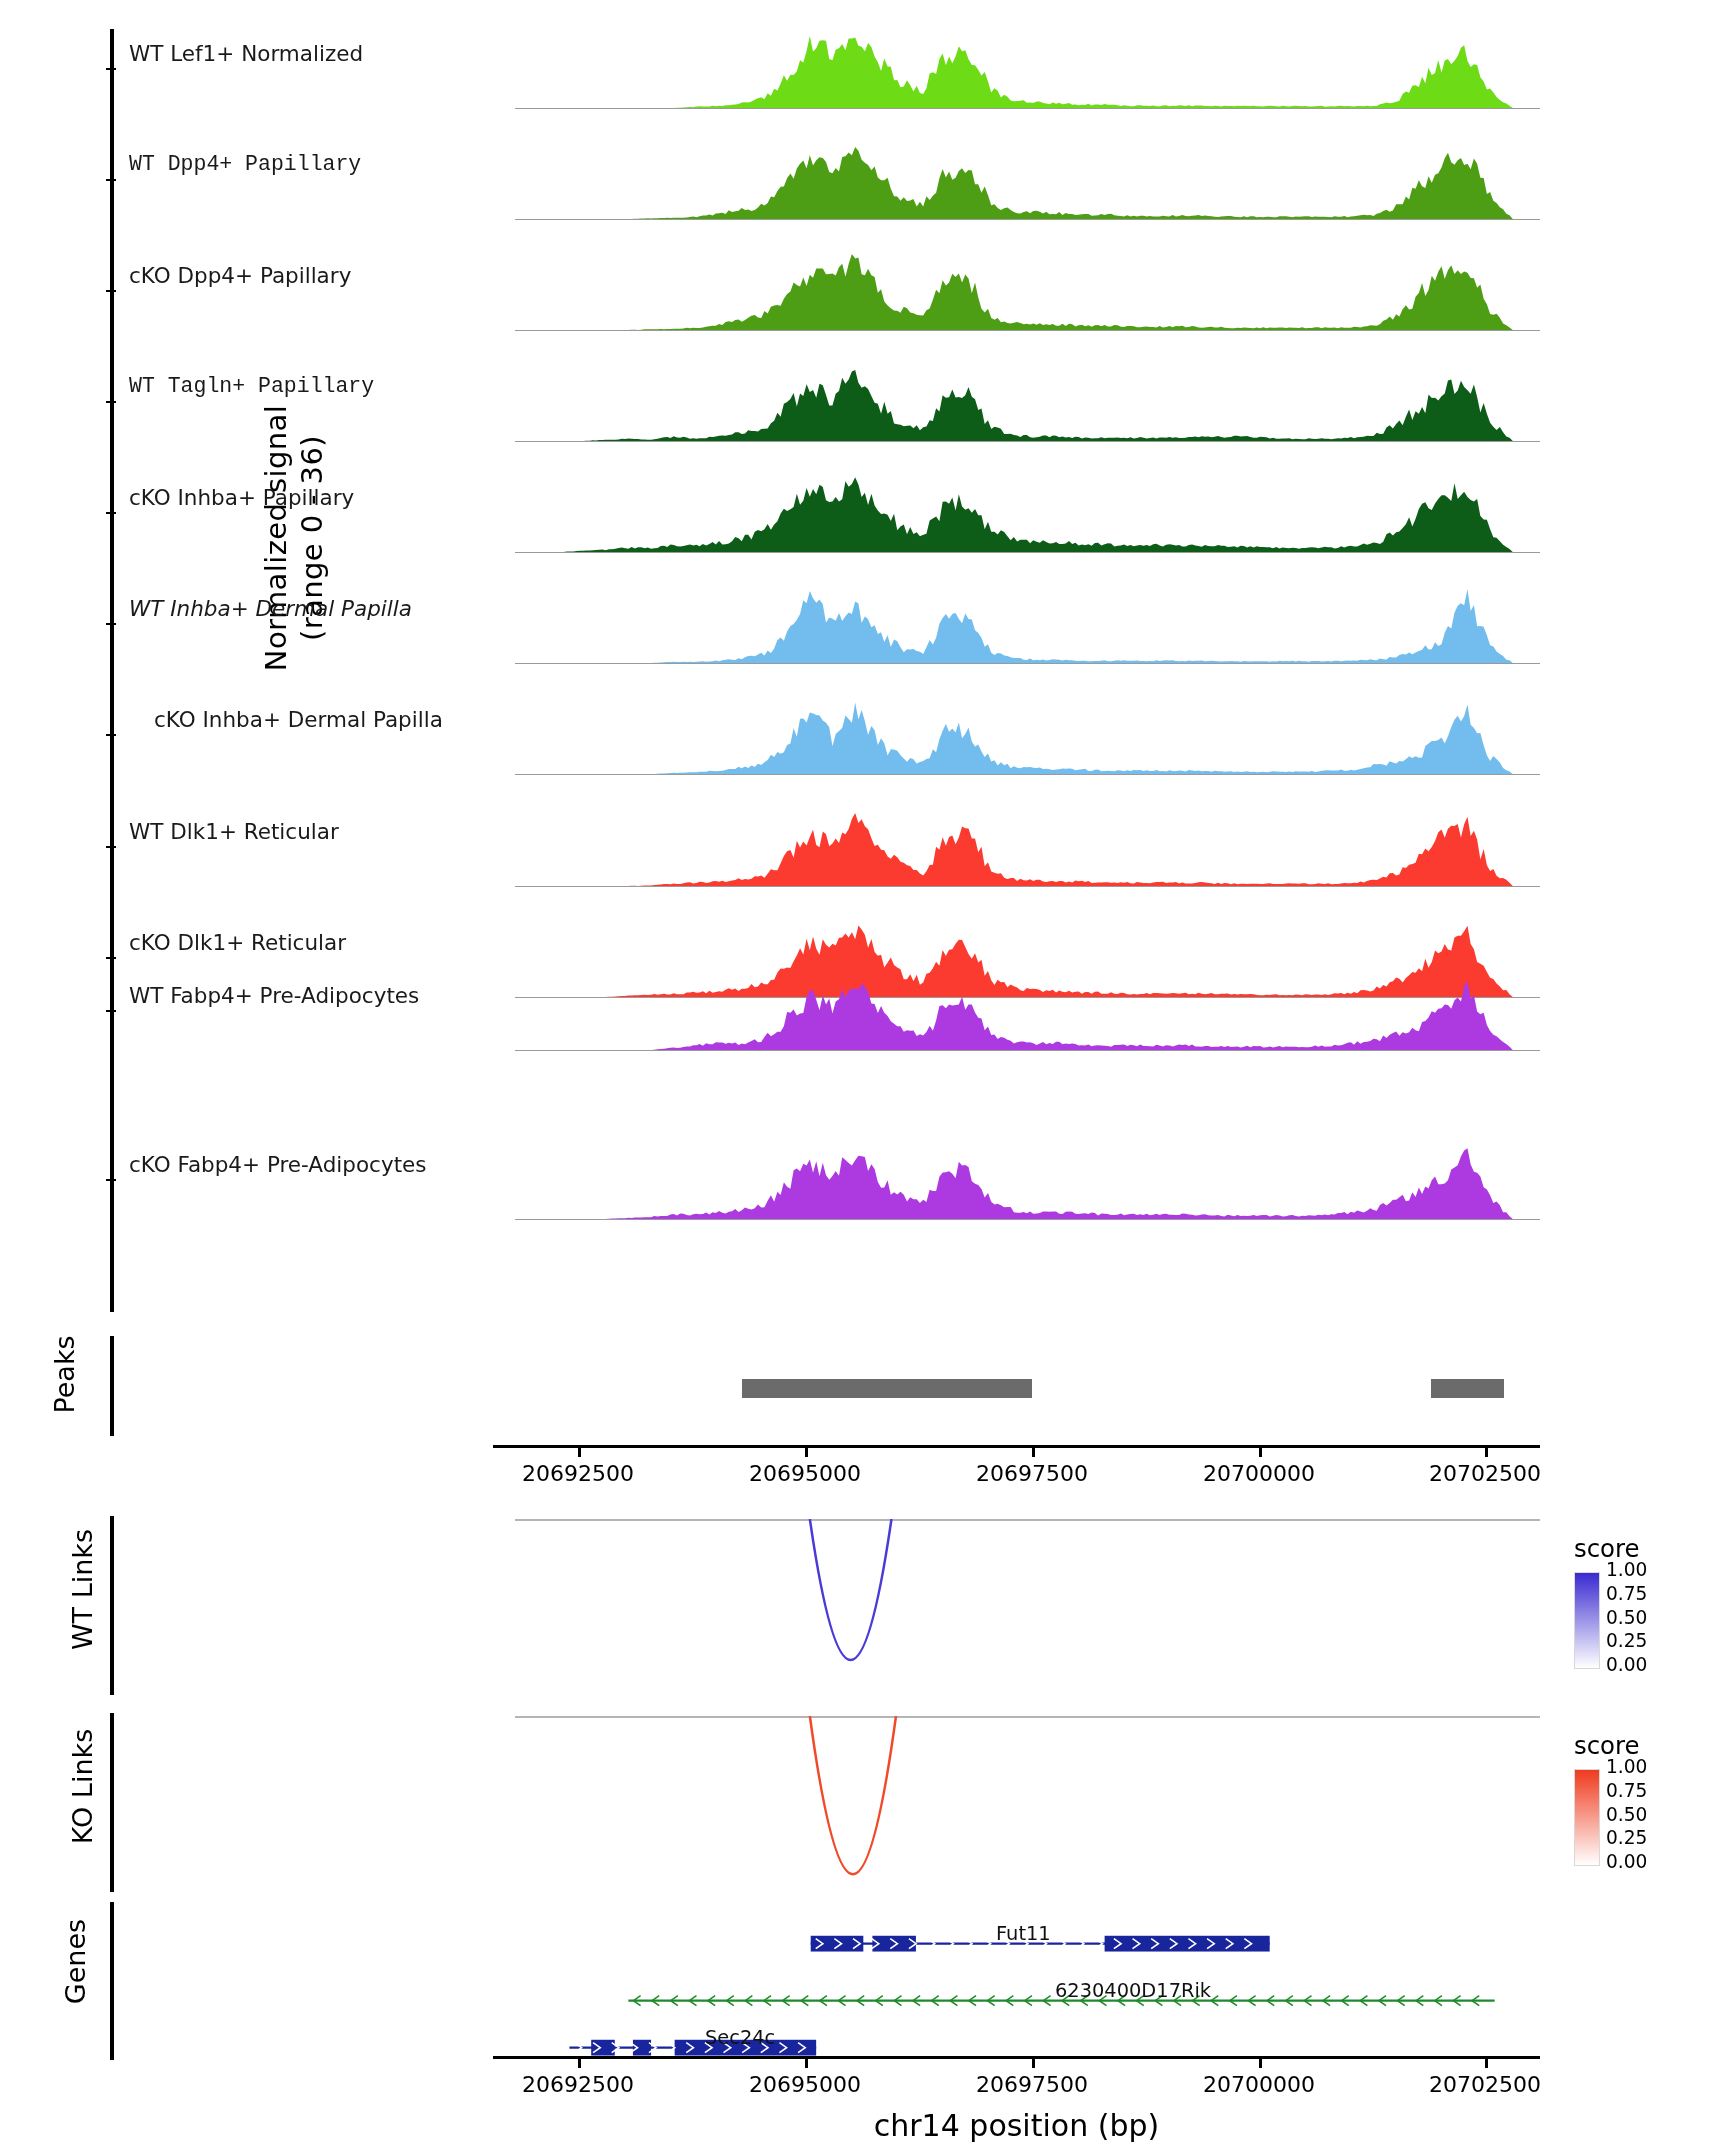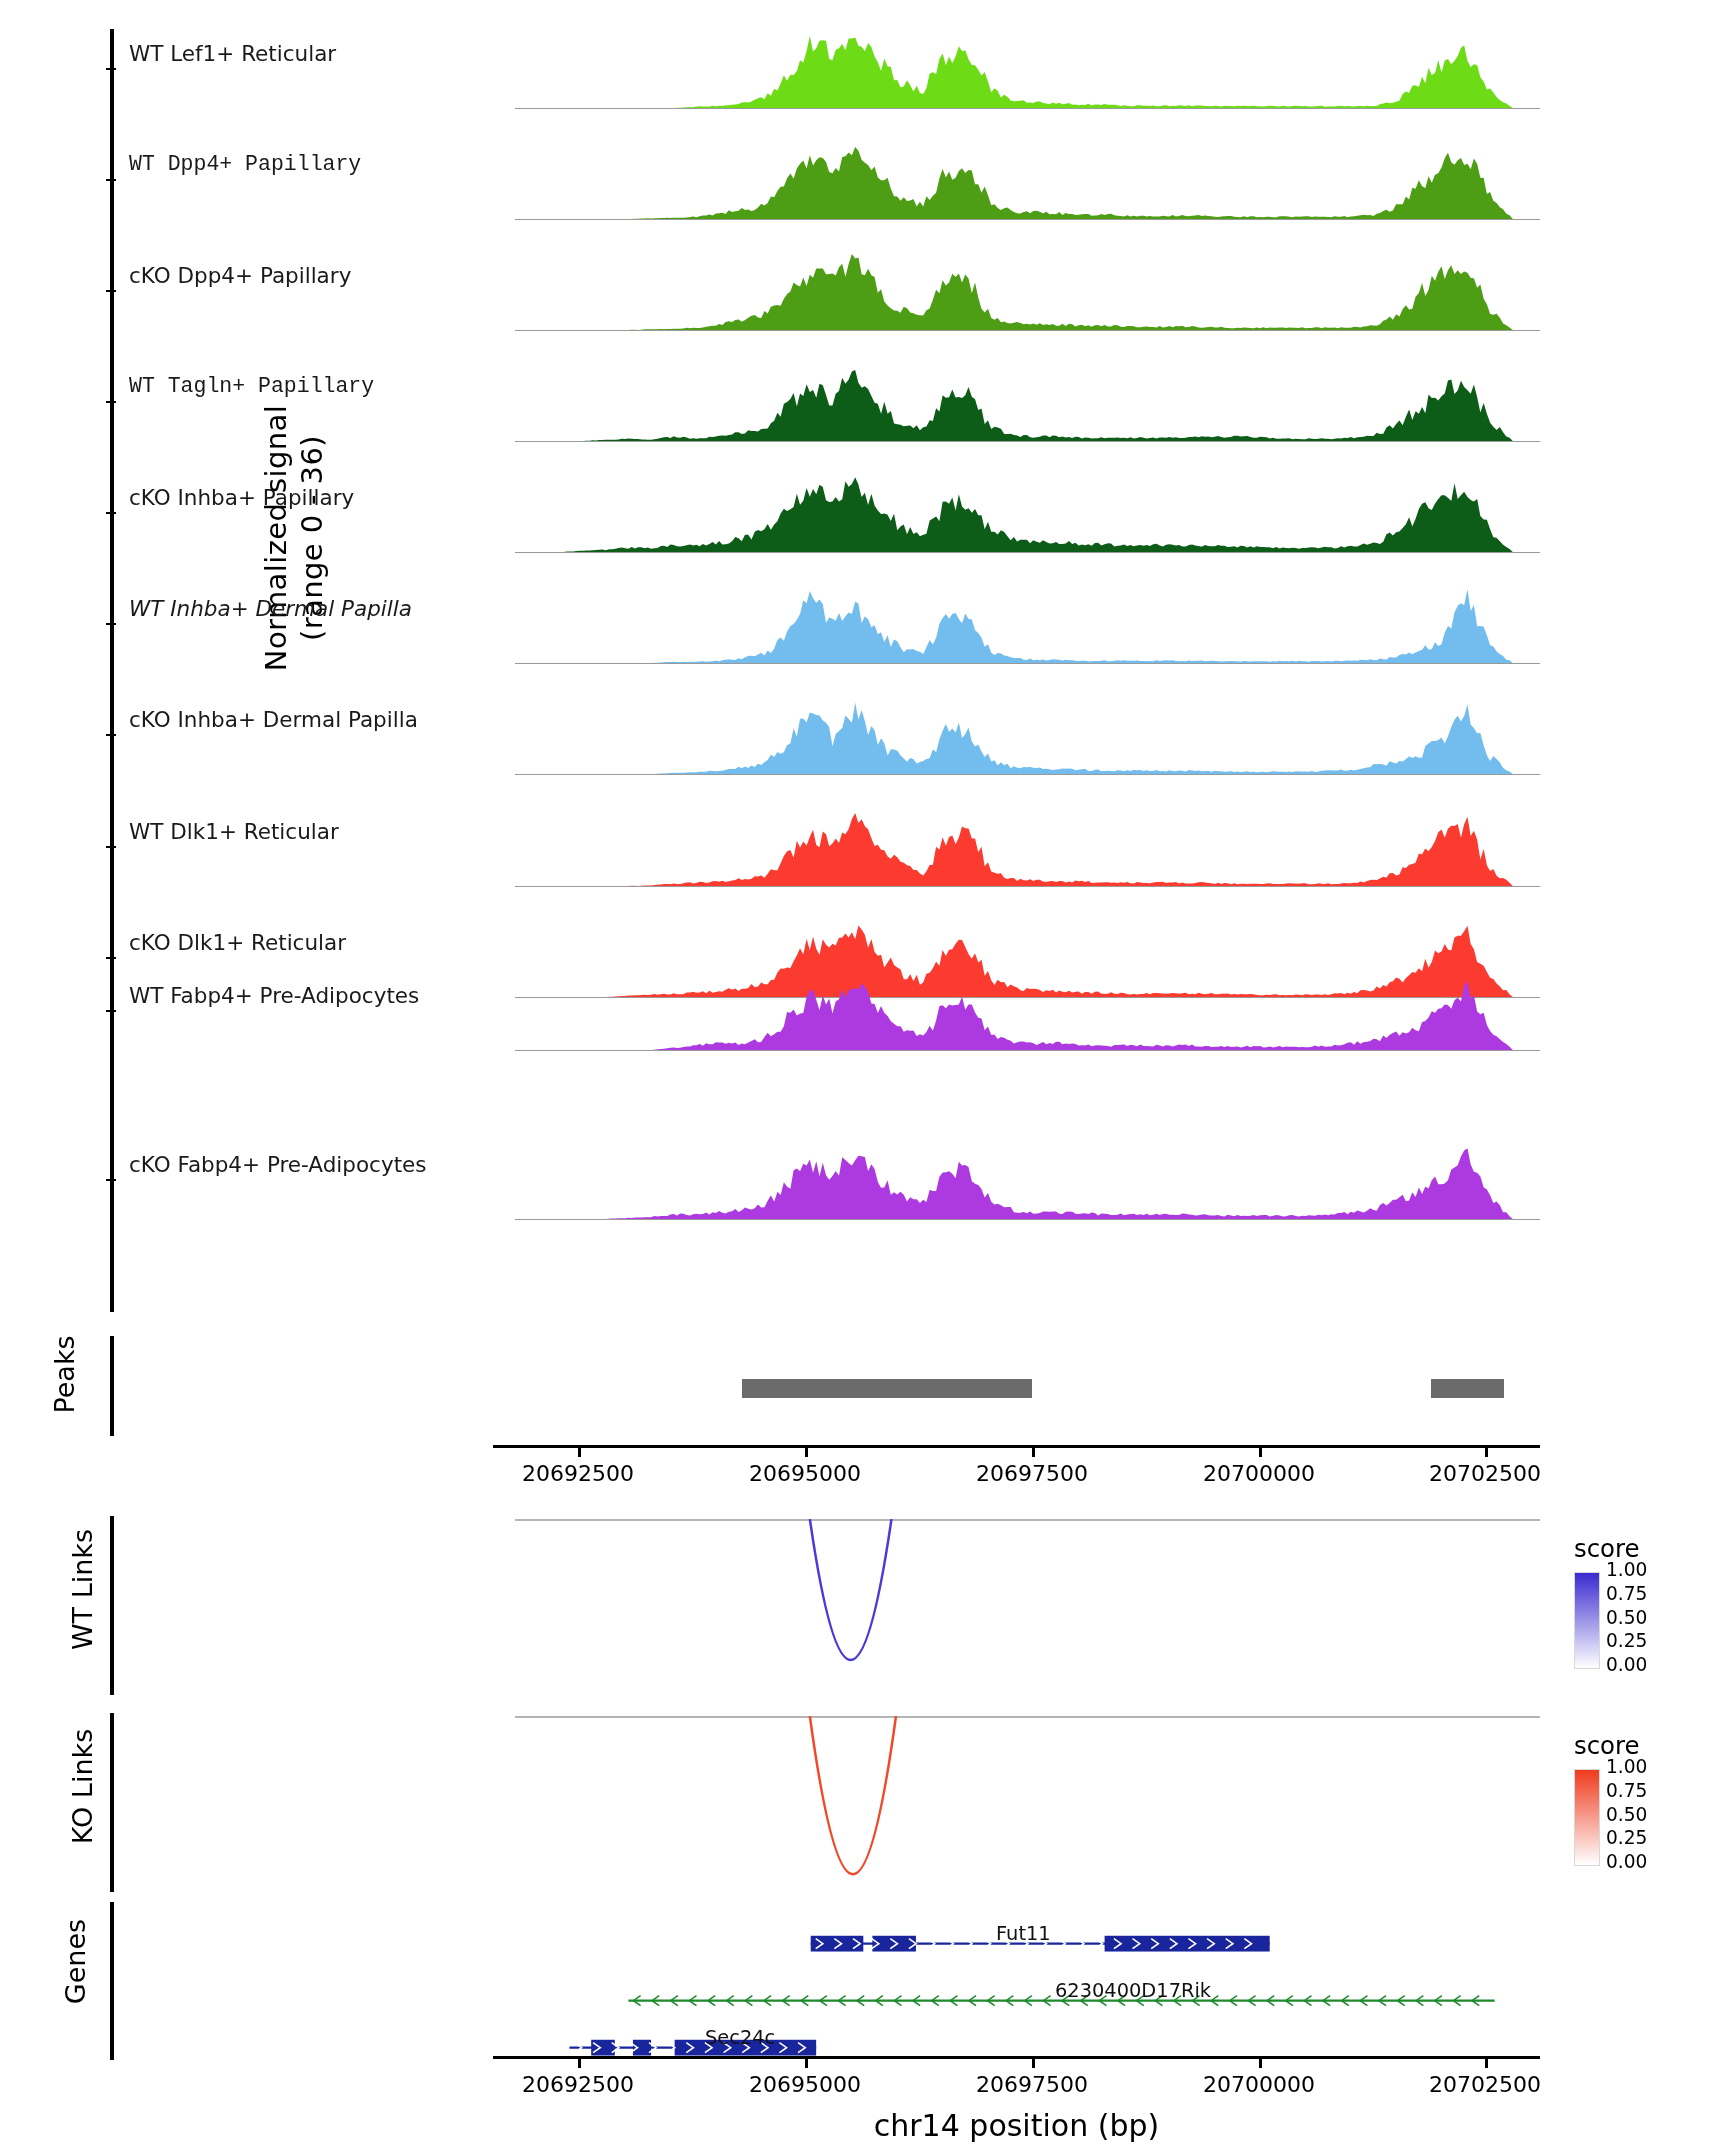--- a/index.html
+++ b/index.html
@@ -285,21 +285,21 @@
 
   <div id="ylabel">
     <div>Normalized signal</div>
     <div>(range 0 - 36)</div>
   </div>
 
   <div id="tracks">
     <div id="tracks-spine"></div>
   <div class="track" style="top: 29px;">
         <div class="track-axis-tick" style="top: 39px;"></div>
-        <div class="track-label" style="top: 12.2px;">WT Lef1+ Reticular</div>
+        <div class="track-label" style="top: 12.2px;">WT Lef1+ Normalized</div>
         <div class="track-plot" style="top: 0px; height: 79px;">
           <svg width="1025" height="79" viewBox="0 0 1430 110">
             <polygon points="0,110 0.0,110.0 4.5,110.0 9.0,110.0 13.6,110.0 18.1,110.0 22.6,110.0 27.1,110.0 31.6,110.0 36.2,110.0 40.7,110.0 45.2,110.0 49.7,110.0 54.2,110.0 58.8,110.0 63.3,110.0 67.8,110.0 72.3,110.0 76.8,110.0 81.4,110.0 85.9,110.0 90.4,110.0 94.9,110.0 99.4,110.0 104.0,110.0 108.5,110.0 113.0,110.0 117.5,110.0 122.0,110.0 126.5,110.0 131.1,110.0 135.6,110.0 140.1,110.0 144.6,110.0 149.1,110.0 153.7,110.0 158.2,110.0 162.7,110.0 167.2,110.0 171.7,110.0 176.3,110.0 180.8,110.0 185.3,110.0 189.8,110.0 194.3,110.0 198.9,110.0 203.4,110.0 207.9,110.0 212.4,110.0 216.9,110.0 221.5,110.0 226.0,109.9 230.5,109.8 235.0,109.3 239.5,109.2 244.1,108.7 248.6,109.0 253.1,108.1 257.6,107.8 262.1,108.1 266.7,107.9 271.2,108.1 275.7,107.1 280.2,107.7 284.7,107.1 289.3,107.4 293.8,106.3 298.3,106.2 302.8,105.5 307.3,105.3 311.9,104.7 316.4,102.6 320.9,102.2 325.4,102.4 329.9,101.0 334.5,98.6 339.0,96.6 343.5,95.2 348.0,97.8 352.5,89.4 357.0,93.1 361.6,83.3 366.1,85.6 370.6,76.1 375.1,64.4 379.6,72.0 384.2,63.7 388.7,64.0 393.2,58.7 397.7,43.5 402.2,46.8 406.8,30.6 411.3,9.6 415.8,31.2 420.3,26.8 424.8,16.4 429.4,15.7 433.9,16.3 438.4,41.7 442.9,43.6 447.4,29.0 452.0,26.6 456.5,20.7 461.0,29.5 465.5,13.3 470.0,13.1 474.6,11.8 479.1,23.4 483.6,24.5 488.1,30.8 492.6,19.5 497.2,25.0 501.7,38.2 506.2,46.2 510.7,58.4 515.2,40.9 519.8,52.1 524.3,52.4 528.8,71.5 533.3,71.1 537.8,81.3 542.4,80.2 546.9,71.5 551.4,78.4 555.9,87.0 560.4,78.9 564.9,89.2 569.5,90.7 574.0,82.4 578.5,62.1 583.0,60.3 587.5,62.7 592.1,41.8 596.6,34.2 601.1,50.3 605.6,38.1 610.1,47.8 614.7,38.0 619.2,24.0 623.7,31.0 628.2,29.7 632.7,42.1 637.3,50.1 641.8,50.5 646.3,56.9 650.8,64.6 655.3,59.9 659.9,73.2 664.4,88.5 668.9,82.7 673.4,86.1 677.9,95.5 682.5,91.7 687.0,94.4 691.5,99.6 696.0,100.6 700.5,100.5 705.1,100.1 709.6,99.3 714.1,102.9 718.6,102.6 723.1,103.1 727.7,101.0 732.2,101.2 736.7,103.2 741.2,103.9 745.7,104.9 750.3,102.4 754.8,104.3 759.3,102.8 763.8,105.0 768.3,104.2 772.9,103.2 777.4,105.4 781.9,105.2 786.4,106.1 790.9,105.7 795.4,105.8 800.0,104.3 804.5,106.6 809.0,105.3 813.5,105.1 818.0,106.0 822.6,104.4 827.1,105.6 831.6,105.4 836.1,105.4 840.6,106.2 845.2,107.3 849.7,106.3 854.2,107.0 858.7,107.5 863.2,107.5 867.8,106.3 872.3,106.4 876.8,107.1 881.3,107.0 885.8,107.2 890.4,106.5 894.9,107.7 899.4,107.5 903.9,106.5 908.4,106.2 913.0,107.6 917.5,106.8 922.0,107.4 926.5,106.4 931.0,106.6 935.6,107.3 940.1,106.2 944.6,107.7 949.1,106.6 953.6,106.6 958.2,106.6 962.7,107.3 967.2,107.2 971.7,107.8 976.2,106.9 980.8,107.2 985.3,108.1 989.8,107.1 994.3,107.2 998.8,107.3 1003.4,107.5 1007.9,107.0 1012.4,107.3 1016.9,107.1 1021.4,107.2 1025.9,107.3 1030.5,107.1 1035.0,107.5 1039.5,107.7 1044.0,107.9 1048.5,107.3 1053.1,106.9 1057.6,107.4 1062.1,107.5 1066.6,108.0 1071.1,107.0 1075.7,107.7 1080.2,108.0 1084.7,107.2 1089.2,107.0 1093.7,107.3 1098.3,107.5 1102.8,107.3 1107.3,107.9 1111.8,108.1 1116.3,107.7 1120.9,107.2 1125.4,107.1 1129.9,108.2 1134.4,108.0 1138.9,107.5 1143.5,108.1 1148.0,107.2 1152.5,107.1 1157.0,107.7 1161.5,107.2 1166.1,107.5 1170.6,108.0 1175.1,107.2 1179.6,107.4 1184.1,107.7 1188.7,107.1 1193.2,107.5 1197.7,107.2 1202.2,107.4 1206.7,104.9 1211.3,103.8 1215.8,102.4 1220.3,103.5 1224.8,102.7 1229.3,101.5 1233.8,100.0 1238.4,90.7 1242.9,87.0 1247.4,88.8 1251.9,79.1 1256.4,78.2 1261.0,80.9 1265.5,66.6 1270.0,75.5 1274.5,53.8 1279.0,64.1 1283.6,61.4 1288.1,43.2 1292.6,60.9 1297.1,43.8 1301.6,41.8 1306.2,49.2 1310.7,44.1 1315.2,37.4 1319.7,26.2 1324.2,22.6 1328.8,44.4 1333.3,52.9 1337.8,48.9 1342.3,50.0 1346.8,67.3 1351.4,73.1 1355.9,84.3 1360.4,82.8 1364.9,88.5 1369.4,94.7 1374.0,99.0 1378.5,102.0 1383.0,104.0 1387.5,107.0 1392.0,110.0 1430,110" fill="#6ddc16"></polygon>
           </svg>
         </div>
         <div class="track-baseline" style="top: 79px;"></div>
       </div>
       <div class="track" style="top: 140px; font-family: Liberation Mono, monospace;">
         <div class="track-axis-tick" style="top: 39px;"></div>
         <div class="track-label" style="top: 12.2px;">WT Dpp4+ Papillary</div>
@@ -345,21 +345,21 @@
         <div class="track-label" style="top: 12.2px;">WT Inhba+ Dermal Papilla</div>
         <div class="track-plot" style="top: 0px; height: 79px;">
           <svg width="1025" height="79" viewBox="0 0 1430 110">
             <polygon points="0,110 0.0,110.0 4.5,110.0 9.0,110.0 13.6,110.0 18.1,110.0 22.6,110.0 27.1,110.0 31.6,110.0 36.2,110.0 40.7,110.0 45.2,110.0 49.7,110.0 54.2,110.0 58.8,110.0 63.3,110.0 67.8,110.0 72.3,110.0 76.8,110.0 81.4,110.0 85.9,110.0 90.4,110.0 94.9,110.0 99.4,110.0 104.0,110.0 108.5,110.0 113.0,110.0 117.5,110.0 122.0,110.0 126.5,110.0 131.1,110.0 135.6,110.0 140.1,110.0 144.6,110.0 149.1,110.0 153.7,110.0 158.2,110.0 162.7,110.0 167.2,110.0 171.7,110.0 176.3,110.0 180.8,110.0 185.3,110.0 189.8,110.0 194.3,109.8 198.9,109.6 203.4,109.3 207.9,109.1 212.4,108.8 216.9,108.6 221.5,108.4 226.0,108.7 230.5,108.8 235.0,108.3 239.5,108.6 244.1,108.5 248.6,108.6 253.1,108.2 257.6,108.0 262.1,107.5 266.7,108.2 271.2,108.1 275.7,107.8 280.2,106.7 284.7,107.6 289.3,106.2 293.8,105.6 298.3,104.9 302.8,105.4 307.3,105.8 311.9,103.6 316.4,104.9 320.9,102.1 325.4,100.5 329.9,99.9 334.5,100.6 339.0,98.1 343.5,95.8 348.0,99.7 352.5,92.6 357.0,96.0 361.6,89.8 366.1,78.1 370.6,74.7 375.1,79.1 379.6,66.0 384.2,58.5 388.7,55.8 393.2,49.6 397.7,41.6 402.2,22.4 406.8,26.6 411.3,9.5 415.8,19.7 420.3,26.1 424.8,21.5 429.4,28.3 433.9,54.0 438.4,46.7 442.9,48.3 447.4,51.2 452.0,40.5 456.5,51.6 461.0,45.0 465.5,39.5 470.0,41.6 474.6,24.3 479.1,27.0 483.6,54.4 488.1,44.9 492.6,48.9 497.2,60.2 501.7,57.3 506.2,69.8 510.7,67.2 515.2,80.7 519.8,71.5 524.3,87.8 528.8,77.4 533.3,79.7 537.8,88.3 542.4,95.1 546.9,91.0 551.4,91.3 555.9,90.7 560.4,93.3 564.9,94.4 569.5,97.5 574.0,88.2 578.5,77.9 583.0,84.3 587.5,74.8 592.1,55.2 596.6,47.4 601.1,41.6 605.6,48.4 610.1,41.9 614.7,40.4 619.2,48.6 623.7,54.8 628.2,40.9 632.7,48.6 637.3,49.3 641.8,64.5 646.3,68.4 650.8,74.9 655.3,87.5 659.9,84.0 664.4,95.8 668.9,99.0 673.4,96.1 677.9,96.8 682.5,99.5 687.0,100.4 691.5,102.2 696.0,103.0 700.5,103.2 705.1,103.2 709.6,105.6 714.1,105.8 718.6,103.8 723.1,106.1 727.7,105.4 732.2,106.4 736.7,105.3 741.2,106.6 745.7,105.8 750.3,104.8 754.8,105.3 759.3,105.5 763.8,106.5 768.3,105.5 772.9,106.2 777.4,106.2 781.9,106.8 786.4,107.2 790.9,107.1 795.4,107.0 800.0,107.5 804.5,107.7 809.0,107.4 813.5,107.2 818.0,106.8 822.6,106.3 827.1,107.6 831.6,107.7 836.1,106.9 840.6,106.2 845.2,107.0 849.7,106.2 854.2,106.9 858.7,107.0 863.2,106.9 867.8,106.7 872.3,107.4 876.8,107.2 881.3,107.5 885.8,107.3 890.4,107.6 894.9,106.2 899.4,107.3 903.9,106.5 908.4,106.3 913.0,106.6 917.5,106.2 922.0,107.3 926.5,107.6 931.0,107.3 935.6,107.6 940.1,106.6 944.6,107.4 949.1,107.1 953.6,107.0 958.2,106.7 962.7,107.8 967.2,107.3 971.7,107.0 976.2,107.2 980.8,107.8 985.3,107.9 989.8,107.6 994.3,107.7 998.8,107.4 1003.4,107.8 1007.9,107.7 1012.4,108.2 1016.9,107.4 1021.4,107.5 1025.9,108.1 1030.5,107.7 1035.0,107.6 1039.5,107.5 1044.0,107.5 1048.5,107.8 1053.1,108.2 1057.6,107.5 1062.1,107.9 1066.6,107.1 1071.1,107.6 1075.7,107.3 1080.2,107.6 1084.7,107.1 1089.2,108.1 1093.7,107.1 1098.3,107.6 1102.8,107.6 1107.3,108.2 1111.8,107.2 1116.3,107.2 1120.9,107.2 1125.4,108.1 1129.9,107.8 1134.4,107.3 1138.9,108.1 1143.5,107.1 1148.0,106.9 1152.5,107.6 1157.0,106.9 1161.5,106.5 1166.1,106.8 1170.6,106.5 1175.1,107.1 1179.6,105.7 1184.1,106.0 1188.7,106.2 1193.2,104.9 1197.7,106.0 1202.2,106.3 1206.7,103.9 1211.3,104.9 1215.8,105.2 1220.3,101.7 1224.8,102.6 1229.3,102.3 1233.8,98.8 1238.4,97.6 1242.9,98.4 1247.4,95.5 1251.9,97.9 1256.4,95.3 1261.0,93.3 1265.5,91.7 1270.0,85.2 1274.5,91.3 1279.0,90.9 1283.6,81.0 1288.1,86.5 1292.6,83.8 1297.1,67.9 1301.6,58.5 1306.2,62.0 1310.7,39.8 1315.2,30.2 1319.7,26.9 1324.2,29.4 1328.8,7.2 1333.3,37.7 1337.8,29.2 1342.3,58.8 1346.8,58.5 1351.4,59.6 1355.9,71.4 1360.4,85.3 1364.9,87.1 1369.4,93.9 1374.0,97.7 1378.5,100.4 1383.0,105.4 1387.5,106.4 1392.0,110.0 1430,110" fill="#72bdee"></polygon>
           </svg>
         </div>
         <div class="track-baseline" style="top: 79px;"></div>
       </div>
       <div class="track" style="top: 695px;">
         <div class="track-axis-tick" style="top: 39px;"></div>
-        <div class="track-label" style="top: 12.2px;">cKO Inhba+ Dermal Papilla</div>
+        <div class="track-label" style="top: 12.2px; margin-left: 25px;">cKO Inhba+ Dermal Papilla</div>
         <div class="track-plot" style="top: 0px; height: 79px;">
           <svg width="1025" height="79" viewBox="0 0 1430 110">
             <polygon points="0,110 0.0,110.0 4.5,110.0 9.0,110.0 13.6,110.0 18.1,110.0 22.6,110.0 27.1,110.0 31.6,110.0 36.2,110.0 40.7,110.0 45.2,110.0 49.7,110.0 54.2,110.0 58.8,110.0 63.3,110.0 67.8,110.0 72.3,110.0 76.8,110.0 81.4,110.0 85.9,110.0 90.4,110.0 94.9,110.0 99.4,110.0 104.0,110.0 108.5,110.0 113.0,110.0 117.5,110.0 122.0,110.0 126.5,110.0 131.1,110.0 135.6,110.0 140.1,110.0 144.6,110.0 149.1,110.0 153.7,110.0 158.2,110.0 162.7,110.0 167.2,110.0 171.7,110.0 176.3,110.0 180.8,110.0 185.3,110.0 189.8,110.0 194.3,110.0 198.9,109.9 203.4,109.3 207.9,109.3 212.4,109.1 216.9,108.7 221.5,108.4 226.0,108.6 230.5,108.4 235.0,108.2 239.5,108.1 244.1,107.8 248.6,107.6 253.1,107.7 257.6,107.1 262.1,106.9 266.7,107.0 271.2,105.7 275.7,105.8 280.2,106.1 284.7,106.0 289.3,105.6 293.8,104.5 298.3,103.3 302.8,103.1 307.3,103.0 311.9,100.0 316.4,102.1 320.9,99.5 325.4,101.9 329.9,98.2 334.5,100.4 339.0,95.8 343.5,97.6 348.0,93.8 352.5,90.7 357.0,83.4 361.6,86.5 366.1,79.5 370.6,81.7 375.1,79.8 379.6,69.6 384.2,67.5 388.7,46.4 393.2,58.3 397.7,32.9 402.2,32.8 406.8,38.2 411.3,24.2 415.8,25.7 420.3,27.7 424.8,28.4 429.4,35.6 433.9,38.6 438.4,44.8 442.9,71.5 447.4,54.3 452.0,50.0 456.5,46.1 461.0,28.6 465.5,33.3 470.0,38.6 474.6,10.3 479.1,34.1 483.6,20.7 488.1,36.3 492.6,55.6 497.2,43.3 501.7,49.1 506.2,69.8 510.7,60.1 515.2,67.2 519.8,84.3 524.3,75.7 528.8,75.9 533.3,77.8 537.8,84.1 542.4,88.5 546.9,93.1 551.4,87.7 555.9,89.4 560.4,95.5 564.9,93.2 569.5,92.1 574.0,89.2 578.5,88.0 583.0,75.5 587.5,79.6 592.1,61.7 596.6,49.8 601.1,40.5 605.6,51.0 610.1,46.6 614.7,52.1 619.2,38.2 623.7,60.1 628.2,54.3 632.7,45.2 637.3,64.9 641.8,71.7 646.3,69.0 650.8,78.6 655.3,86.3 659.9,81.5 664.4,92.8 668.9,90.9 673.4,98.1 677.9,93.7 682.5,98.0 687.0,95.9 691.5,102.0 696.0,99.2 700.5,101.3 705.1,102.1 709.6,100.4 714.1,100.8 718.6,100.4 723.1,101.3 727.7,101.8 732.2,100.9 736.7,103.2 741.2,102.7 745.7,103.6 750.3,104.7 754.8,104.0 759.3,103.6 763.8,102.6 768.3,102.7 772.9,102.4 777.4,102.8 781.9,105.0 786.4,104.1 790.9,103.5 795.4,102.8 800.0,105.8 804.5,106.0 809.0,104.1 813.5,104.0 818.0,106.3 822.6,106.0 827.1,105.6 831.6,106.0 836.1,106.4 840.6,105.0 845.2,105.2 849.7,106.1 854.2,104.9 858.7,105.9 863.2,104.7 867.8,104.8 872.3,104.4 876.8,105.9 881.3,104.9 885.8,106.0 890.4,105.8 894.9,104.4 899.4,106.4 903.9,105.8 908.4,106.5 913.0,105.0 917.5,106.0 922.0,106.4 926.5,105.3 931.0,105.6 935.6,106.5 940.1,104.5 944.6,105.1 949.1,105.9 953.6,105.2 958.2,106.1 962.7,105.9 967.2,105.9 971.7,106.8 976.2,105.5 980.8,106.2 985.3,106.2 989.8,107.1 994.3,106.6 998.8,106.2 1003.4,107.4 1007.9,106.5 1012.4,107.3 1016.9,106.8 1021.4,106.3 1025.9,107.2 1030.5,107.0 1035.0,107.7 1039.5,107.2 1044.0,107.1 1048.5,107.7 1053.1,107.1 1057.6,106.3 1062.1,106.5 1066.6,106.8 1071.1,107.1 1075.7,107.4 1080.2,106.6 1084.7,107.4 1089.2,106.2 1093.7,106.6 1098.3,106.6 1102.8,106.7 1107.3,106.8 1111.8,105.9 1116.3,107.3 1120.9,106.6 1125.4,105.5 1129.9,105.2 1134.4,104.9 1138.9,105.2 1143.5,105.2 1148.0,105.1 1152.5,104.0 1157.0,105.6 1161.5,105.4 1166.1,104.2 1170.6,105.2 1175.1,104.2 1179.6,103.2 1184.1,102.1 1188.7,100.9 1193.2,100.7 1197.7,96.2 1202.2,96.4 1206.7,96.3 1211.3,96.9 1215.8,98.6 1220.3,92.3 1224.8,93.9 1229.3,95.6 1233.8,91.9 1238.4,92.8 1242.9,89.4 1247.4,85.5 1251.9,87.8 1256.4,85.5 1261.0,87.3 1265.5,87.1 1270.0,71.0 1274.5,67.6 1279.0,64.2 1283.6,64.2 1288.1,62.8 1292.6,59.2 1297.1,67.4 1301.6,57.4 1306.2,44.7 1310.7,34.4 1315.2,28.7 1319.7,36.8 1324.2,29.1 1328.8,13.3 1333.3,41.3 1337.8,46.1 1342.3,53.1 1346.8,52.9 1351.4,69.9 1355.9,83.9 1360.4,91.9 1364.9,85.1 1369.4,89.2 1374.0,93.9 1378.5,101.8 1383.0,104.9 1387.5,106.7 1392.0,110.0 1430,110" fill="#72bdee"></polygon>
           </svg>
         </div>
         <div class="track-baseline" style="top: 79px;"></div>
       </div>
       <div class="track" style="top: 807px;">
         <div class="track-axis-tick" style="top: 39px;"></div>
         <div class="track-label" style="top: 12.2px;">WT Dlk1+ Reticular</div>

